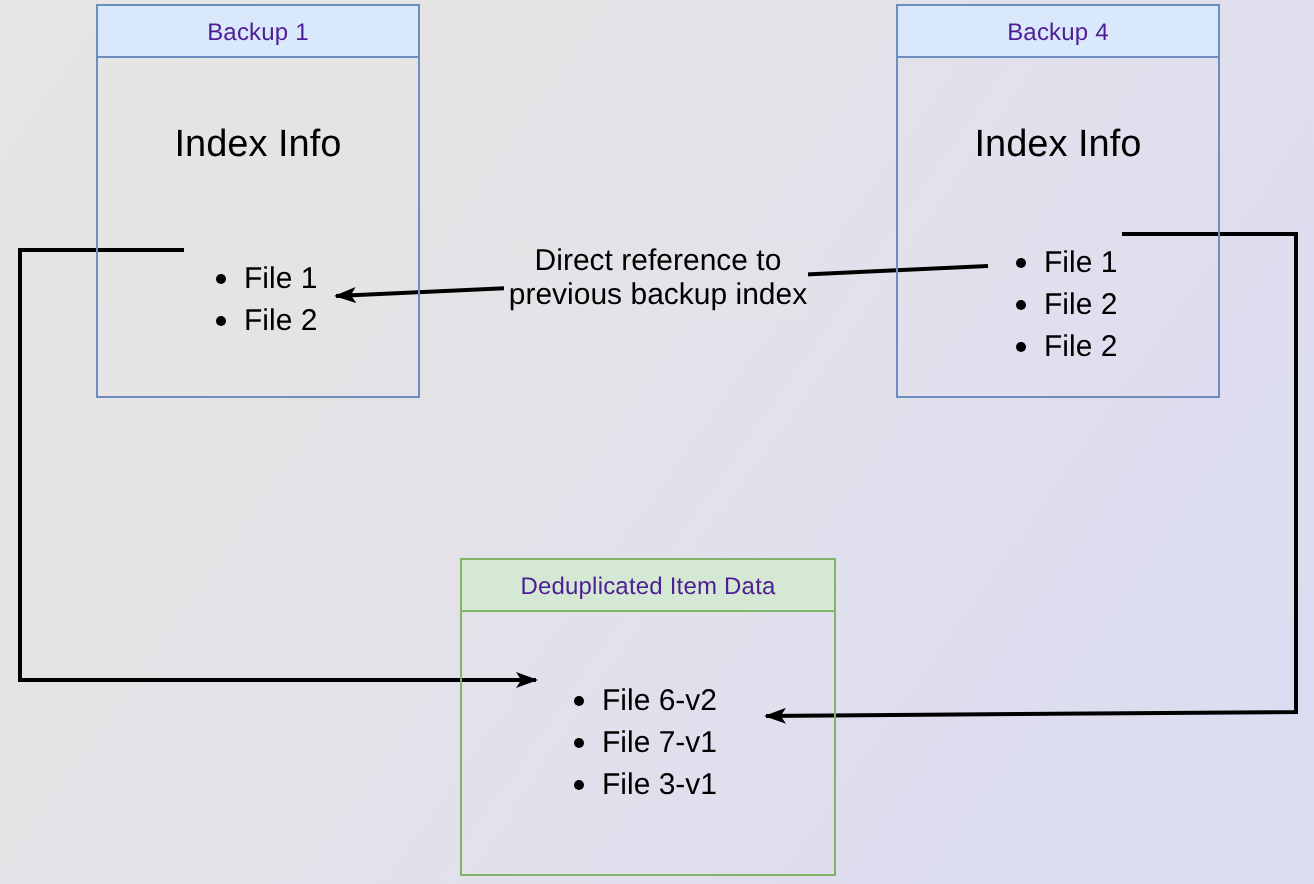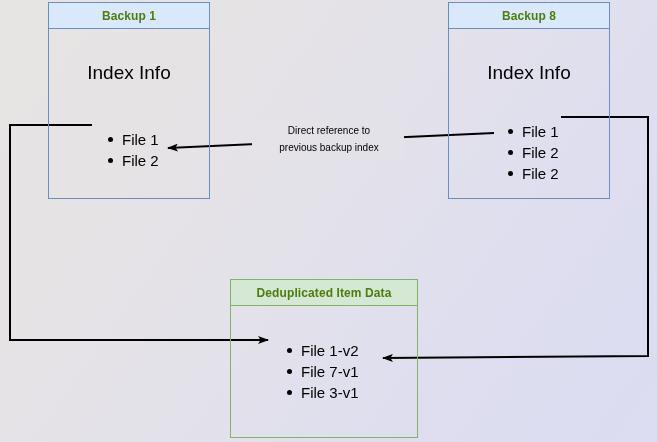--- a/index.html
+++ b/index.html
@@ -37,22 +37,22 @@
   .node-head {
     box-sizing: border-box;
     width: 100%;
     height: 26px;
     border-bottom-width: 1px;
     border-bottom-style: solid;
     display: flex;
     align-items: center;
     justify-content: center;
     font-size: 12px;
-    font-weight: bold;
-    color: #4d7c0f;
+    font-weight: normal;
+    color: #4c1d95;
     letter-spacing: 0.1px;
   }
   .node-body {
     position: relative;
     width: 100%;
   }
   .blue-node {
     border-color: #6c8ebf;
   }
   .blue-node > .node-head {
@@ -95,21 +95,21 @@
     left: 2px;
     top: 8px;
     width: 5px;
     height: 5px;
     border-radius: 50%;
     background: #000;
   }
   .caption {
     position: absolute;
     text-align: center;
-    font-size: 10px;
+    font-size: 15px;
     line-height: 17px;
     color: #000;
     white-space: pre-line;
   }
   .caption-bg {
     position: absolute;
     background: linear-gradient(120deg, #e5e3e6 0%, #e3e2ea 100%);
   }
 </style>
 </head>
@@ -138,36 +138,36 @@
     <div class="node-body" style="height:170px;">
       <div class="index-title" style="top:33px;">Index Info</div>
       <ul class="bullet-list" style="left:45px; top:88px;">
         <li>File 1</li>
         <li>File 2</li>
       </ul>
     </div>
   </div>
 
   <div class="node blue-node" style="left:448px; top:2px; width:162px; height:197px;">
-    <div class="node-head">Backup 8</div>
+    <div class="node-head">Backup 4</div>
     <div class="node-body" style="height:170px;">
       <div class="index-title" style="top:33px;">Index Info</div>
       <ul class="bullet-list" style="left:45px; top:80px;">
         <li>File 1</li>
         <li>File 2</li>
         <li>File 2</li>
       </ul>
     </div>
   </div>
 
   <div class="node green-node" style="left:230px; top:279px; width:188px; height:159px;">
     <div class="node-head">Deduplicated Item Data</div>
     <div class="node-body" style="height:132px;">
       <ul class="bullet-list" style="left:42px; top:22px;">
-        <li>File 1-v2</li>
+        <li>File 6-v2</li>
         <li>File 7-v1</li>
         <li>File 3-v1</li>
       </ul>
     </div>
   </div>
 
   <div class="caption" style="left:246px; top:122px; width:166px;">Direct reference to
 previous backup index</div>
 
 </div>

